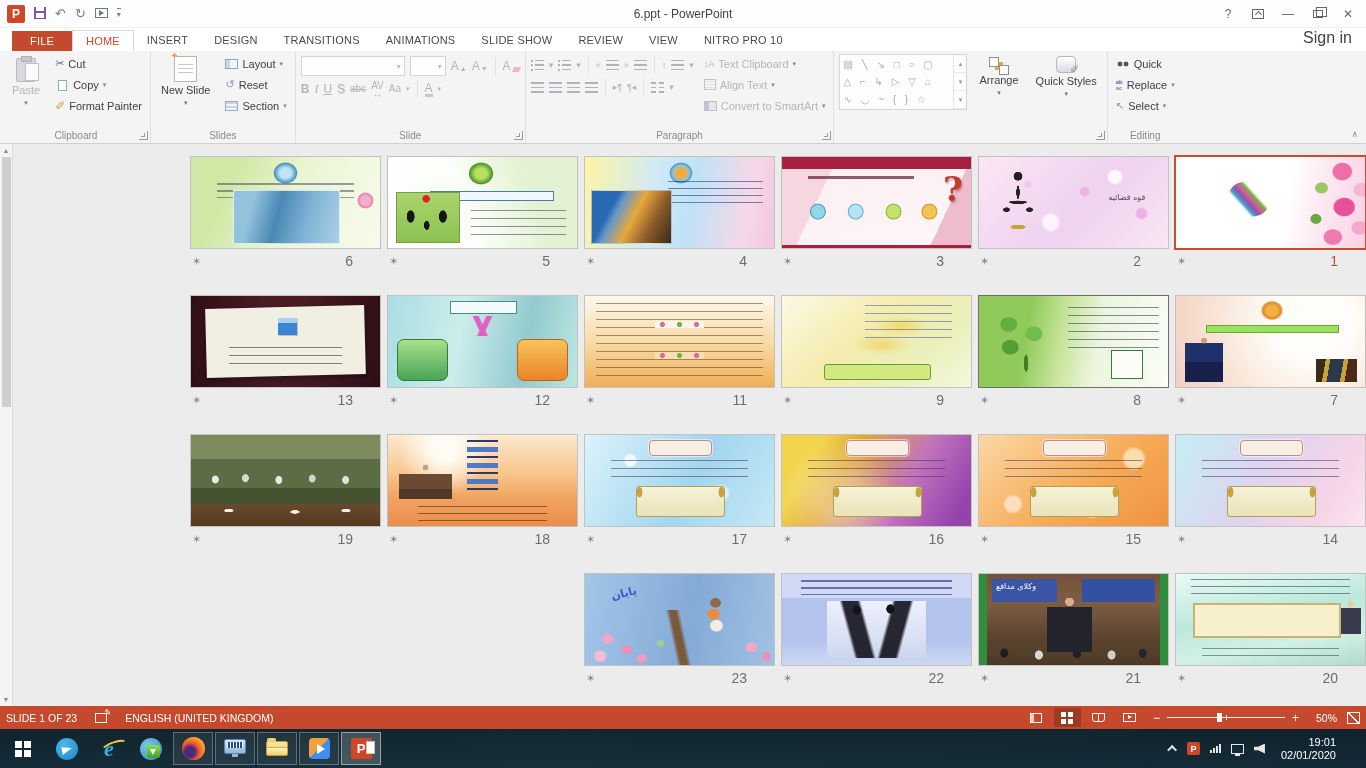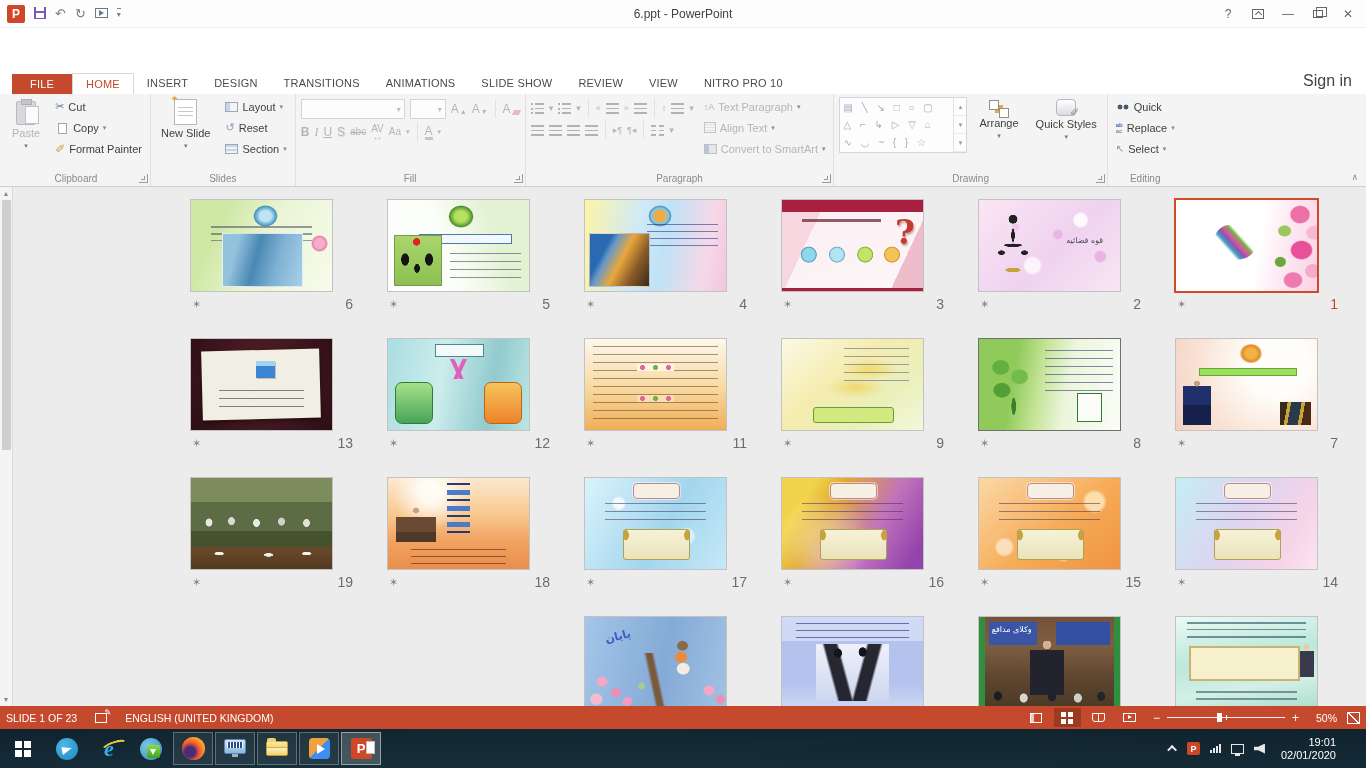--- a/index.html
+++ b/index.html
@@ -19,21 +19,21 @@
   .qa-caret{font-size:8px;color:#7a7f8a;border-top:1px solid #7a7f8a;padding-top:1px;cursor:pointer;}
   .title{position:absolute;left:0;right:0;text-align:center;font-size:12px;color:#444;pointer-events:none;}
   .win-controls{margin-left:auto;display:flex;align-items:center;gap:2px;padding-right:4px;z-index:2;}
   .wc{width:28px;height:22px;display:flex;align-items:center;justify-content:center;color:#666;font-size:12px;cursor:pointer;}
   .i-ribopt{width:12px;height:10px;border:1px solid #666;position:relative;}
   .i-ribopt::after{content:"";position:absolute;left:3px;top:2px;width:4px;height:4px;border-left:1px solid #666;border-top:1px solid #666;transform:rotate(45deg);}
   .i-restore{width:10px;height:8px;border:1px solid #666;position:relative;background:#fdfdfd;}
   .i-restore::before{content:"";position:absolute;left:2px;top:-4px;width:9px;height:8px;border:1px solid #666;}
 
   
-  .tabrow{height:23px;background:#fff;display:flex;align-items:flex-end;padding-left:12px;position:relative;margin-top:43px;}
+  .tabrow{height:23px;background:#fff;display:flex;align-items:flex-end;padding-left:12px;position:relative;}
   .tab{font-size:11px;color:#4a4a4a;padding:4px 13px;cursor:pointer;letter-spacing:.2px;}
   .tab.file{background:#c5492c;color:#fff;padding:4px 18px;}
   .tab.active{background:#fff;color:#c5492c;border:1px solid #d8d8d8;border-bottom:none;}
   .signin{margin-left:auto;font-size:16px;color:#444;padding:4px 14px;cursor:pointer;}
 
   
   .ribbon{height:93px;background:#f4f4f4;border-bottom:1px solid #d0cece;display:flex;align-items:stretch;position:relative;padding-left:2px;}
   .group{display:flex;flex-direction:column;border-right:1px solid #e0dfe2;padding:3px 5px 0 5px;position:relative;}
   .g-body{flex:1;display:flex;gap:7px;align-items:flex-start;}
   .g-label{height:16px;font-size:10px;color:#8a8a8a;display:flex;align-items:center;justify-content:center;}
@@ -99,21 +99,21 @@
   .collapse{position:absolute;right:8px;bottom:4px;font-size:9px;color:#8a8a8a;cursor:pointer;}
 
   
   .sorter{flex:1;background:#ececec;position:relative;overflow:hidden;}
   .vscroll{position:absolute;left:0;top:0;bottom:0;width:13px;background:#f4f4f4;border-right:1px solid #dcdcdc;display:flex;flex-direction:column;align-items:center;z-index:5;}
   .vscroll .arr{font-size:7px;color:#8a8a8a;padding:3px 0;cursor:pointer;}
   .vscroll .sthumb{width:9px;height:250px;background:#cfcfcf;border-radius:1px;cursor:pointer;}
   .vscroll .spacer{flex:1;}
   .grid{position:absolute;right:26px;top:12px;display:grid;direction:rtl;grid-template-columns:repeat(6,165px);column-gap:32px;row-gap:24px;}
   .slide-card{width:165px;direction:ltr;cursor:pointer;}
-  .thumb{width:143px;height:93px;background:#fff;border:1px solid #c2c2c2;position:relative;overflow:hidden;}
+  .thumb{width:191px;height:93px;background:#fff;border:1px solid #c2c2c2;position:relative;overflow:hidden;}
   .thumb.selected{outline:2px solid #d0492a;outline-offset:-1px;border-color:#d0492a;}
   .meta{height:22px;display:flex;align-items:center;justify-content:space-between;padding:2px 2px 0 2px;}
   .star{font-size:11px;color:#8a8a8a;}
   .num{font-size:14px;color:#6d6d6d;}
   .sel .num{color:#c5492c;}
   .thumb::before,.thumb::after{content:"";position:absolute;display:none;}
   .da,.db{position:absolute;display:none;}
   .thumb-label{position:absolute;font-family:"DejaVu Sans",sans-serif;white-space:nowrap;z-index:3;}
 
   .t1{background:radial-gradient(20px 18px at 88% 16%,#ee6fa8 45%,transparent 52%),radial-gradient(16px 14px at 98% 36%,#f6b8d4 45%,transparent 52%),radial-gradient(22px 19px at 89% 55%,#e9509a 45%,transparent 52%),radial-gradient(16px 14px at 97% 78%,#f4a9cd 45%,transparent 52%),radial-gradient(19px 16px at 83% 88%,#ef7ab2 45%,transparent 52%),radial-gradient(13px 11px at 77% 34%,#9cc860 45%,transparent 55%),radial-gradient(11px 10px at 74% 68%,#69a83f 45%,transparent 55%),linear-gradient(100deg,#fff 58%,#fdeaf3 74%,#f9d2e4 100%);}
@@ -381,21 +381,21 @@
                 <span>↔</span>
               </span>
             <span class="fbtn" style="font-size:10px;">Aa</span>
               <span class="caret" style="font-size:7px;color:#b6b4ba;">▾</span>
             <span class="vdiv"></span>
             <span class="fbtn ucolor">A</span>
               <span class="caret" style="font-size:7px;color:#b6b4ba;">▾</span>
           </div>
         </div>
       </div>
-      <div class="g-label">Fill</div>
+      <div class="g-label">Slide</div>
       <span class="launcher"></span>
     </div>
 
     <div class="group">
       <div class="g-body">
         <div class="font-grid">
           <div class="frow">
             <span class="gl bullets"></span>
               <span class="pmini">▾</span>
             <span class="gl bullets"></span>
@@ -419,21 +419,21 @@
             <span class="pmini">▸¶</span>
             <span class="pmini">¶◂</span>
             <span class="vdiv"></span>
             <span class="gl cols"></span>
               <span class="pmini">▾</span>
           </div>
         </div>
         <div class="para-right">
           <div class="sb dis">
               <span class="ic-td">↕A</span>
-              <span>Text Paragraph</span>
+              <span>Text Clipboard</span>
               <span class="caret">▾</span>
             </div>
           <div class="sb dis">
               <span class="ic-at"></span>
               <span>Align Text</span>
               <span class="caret">▾</span>
             </div>
           <div class="sb dis">
               <span class="ic-sa"></span>
               <span>Convert to SmartArt</span>
@@ -463,21 +463,20 @@
           <span class="ic-arr"></span>
           <span>Arrange</span>
             <span class="caret">▾</span>
         </div>
         <div class="big">
           <span class="ic-qs"></span>
           <span>Quick Styles</span>
             <span class="caret">▾</span>
         </div>
       </div>
-      <div class="g-label">Drawing</div>
       <span class="launcher"></span>
     </div>
 
     <div class="group" style="border-right:none;">
       <div class="g-body">
         <div class="col">
           <div class="sb">
               <span class="ic-find"></span>
               <span>Quick</span>
             </div>

